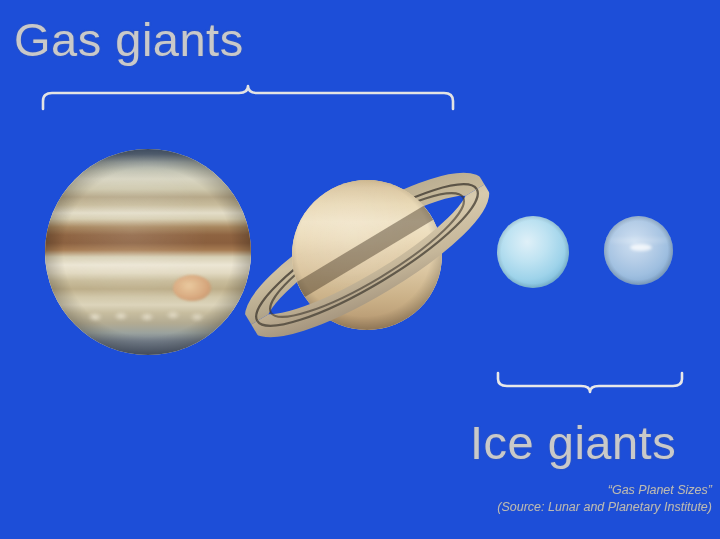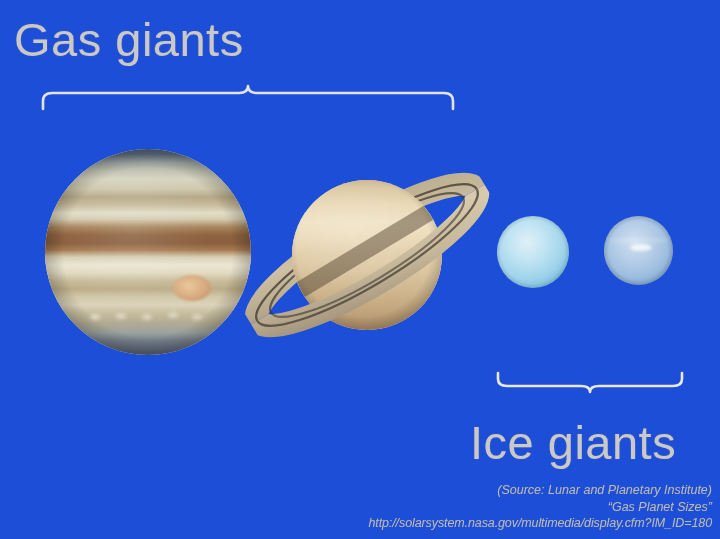--- a/index.html
+++ b/index.html
@@ -322,18 +322,17 @@
     <div class="limb"></div>
   </div>
 
   <svg class="brace" id="ice-brace" style="left:492px; top:370px;" width="196" height="26" viewBox="0 0 196 26">
     <path d="M 6 3 L 6 9 Q 6 16 15 16 L 89 16 Q 98 16 98 22 Q 98 16 107 16 L 181 16 Q 190 16 190 9 L 190 3" fill="none" stroke="#e8e8e8" stroke-width="2.6" stroke-linecap="round" stroke-linejoin="round"></path>
   </svg>
 
   <div class="heading" id="ice-title">Ice giants</div>
 
   <div id="credits">
+    <span class="line">“Gas Planet Sizes”</span>
     <span class="line">(Source: Lunar and Planetary Institute)</span>
-    <span class="line">“Gas Planet Sizes”</span>
-    <span class="line" id="credit-url">http://solarsystem.nasa.gov/multimedia/display.cfm?IM_ID=180</span>
   </div>
 
 </div>
 
 </body></html>

